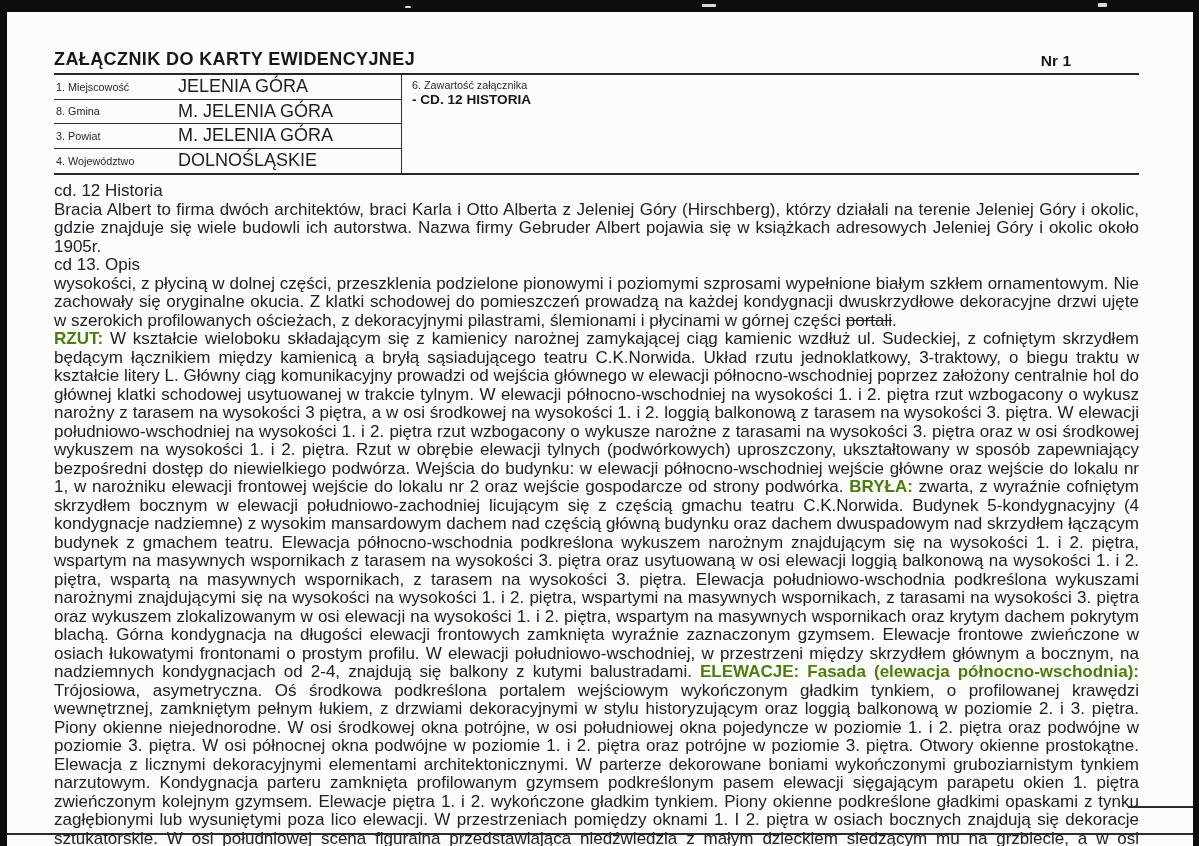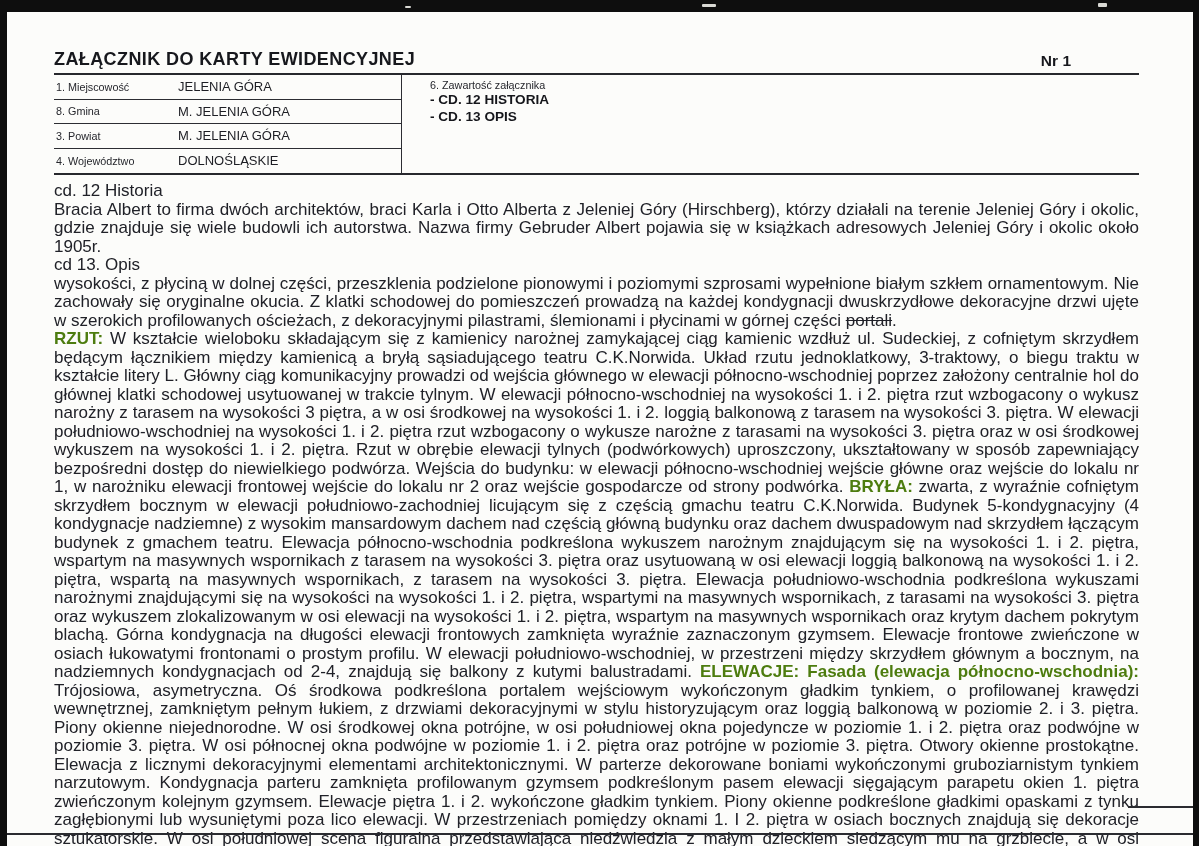--- a/index.html
+++ b/index.html
@@ -38,34 +38,33 @@
   }
   .nr{font-size:15.5px;font-weight:bold;color:#17181d;padding-right:68px;}
 
   .form-table{
     margin-top:3px;
     display:flex;
     border-top:2px solid #27282d;
     border-bottom:2px solid #27282d;
     height:98px;
     font-size:12.5px;
-    gap:18px;
   }
   .col{box-sizing:border-box;}
   .col1{width:348px;border-right:1.5px solid #2c2d32;}
   .col2{width:352px;border-right:1.5px solid #2c2d32;padding:4px 0 0 10px;}
   .col3{flex:1;padding:4px 0 12px 10px;}
   .frow{
     display:flex;align-items:center;height:24.5px;
     border-bottom:1.5px solid #2c2d32;box-sizing:border-box;
   }
   .frow:last-child{border-bottom:none;}
   .flabel{font-size:10.8px;color:#26272d;}
   .frow .flabel{flex:0 0 122px;padding-left:2px;}
-  .fvalue{font-size:13px;color:#1d1e24;}
+  .fvalue{font-size:18px;color:#1d1e24;}
   .fvalue-bold{font-size:13.6px;font-weight:bold;color:#15161b;line-height:17px;}
   .col2 .fvalue-bold{margin-top:7px;}
   .col3 .fvalue-bold:first-of-type{margin-top:6px;}
 
   .bodytext{
     margin-top:7px;
     font-size:17px;line-height:18.5px;
     color:#202128;
   }
   .bodytext p{margin:0;}
@@ -111,21 +110,20 @@
           <span class="fvalue">M. JELENIA GÓRA</span>
         </div>
         <div class="frow">
           <span class="flabel">4. Województwo</span>
           <span class="fvalue">DOLNOŚLĄSKIE</span>
         </div>
       </div>
       <div class="col col3">
         <div class="flabel">6. Zawartość załącznika</div>
         <div class="fvalue-bold">- CD. 12 HISTORIA</div>
-        <div class="fvalue-bold">- CD. 13 OPIS</div>
       </div>
     </div>
 
     <div class="bodytext">
       <p class="heading">cd. 12 Historia</p>
       <p class="para">Bracia Albert to firma dwóch architektów, braci Karla i Otto Alberta z Jeleniej Góry (Hirschberg), którzy działali na terenie Jeleniej Góry i okolic, gdzie znajduje się wiele budowli ich autorstwa. Nazwa firmy Gebruder Albert pojawia się w książkach adresowych Jeleniej Góry i okolic około 1905r.</p>
       <p class="heading">cd 13. Opis</p>
       <p class="para"><span>wysokości, z płyciną w dolnej części, przeszklenia podzielone pionowymi i poziomymi szprosami wypełnione białym szkłem ornamentowym. Nie zachowały się oryginalne okucia. Z klatki schodowej do pomieszczeń prowadzą na każdej kondygnacji dwuskrzydłowe dekoracyjne drzwi ujęte w szerokich profilowanych ościeżach, z dekoracyjnymi pilastrami, ślemionami i płycinami w górnej części </span><span class="strike">portali</span><span>.</span></p>
       <p class="para"><span class="b">RZUT:</span><span> W kształcie wieloboku składającym się z kamienicy narożnej zamykającej ciąg kamienic wzdłuż ul. Sudeckiej, z cofniętym skrzydłem będącym łącznikiem między kamienicą a bryłą sąsiadującego teatru C.K.Norwida. Układ rzutu jednoklatkowy, 3-traktowy, o biegu traktu w kształcie litery L. Główny ciąg komunikacyjny prowadzi od wejścia głównego w elewacji północno-wschodniej poprzez założony centralnie hol do głównej klatki schodowej usytuowanej w trakcie tylnym. W elewacji północno-wschodniej na wysokości 1. i 2. piętra rzut wzbogacony o wykusz narożny z tarasem na wysokości 3 piętra, a w osi środkowej na wysokości 1. i 2. loggią balkonową z tarasem na wysokości 3. piętra. W elewacji południowo-wschodniej na wysokości 1. i 2. piętra rzut wzbogacony o wykusze narożne z tarasami na wysokości 3. piętra oraz w osi środkowej wykuszem na wysokości 1. i 2. piętra. Rzut w obrębie elewacji tylnych (podwórkowych) uproszczony, ukształtowany w sposób zapewniający bezpośredni dostęp do niewielkiego podwórza. Wejścia do budynku: w elewacji północno-wschodniej wejście główne oraz wejście do lokalu nr 1, w narożniku elewacji frontowej wejście do lokalu nr 2 oraz wejście gospodarcze od strony podwórka. </span><span class="b">BRYŁA:</span><span> zwarta, z wyraźnie cofniętym skrzydłem bocznym w elewacji południowo-zachodniej licującym się z częścią gmachu teatru C.K.Norwida. Budynek 5-kondygnacyjny (4 kondygnacje nadziemne) z wysokim mansardowym dachem nad częścią główną budynku oraz dachem dwuspadowym nad skrzydłem łączącym budynek z gmachem teatru. Elewacja północno-wschodnia podkreślona wykuszem narożnym znajdującym się na wysokości 1. i 2. piętra, wspartym na masywnych wspornikach z tarasem na wysokości 3. piętra oraz usytuowaną w osi elewacji loggią balkonową na wysokości 1. i 2. piętra, wspartą na masywnych wspornikach, z tarasem na wysokości 3. piętra. Elewacja południowo-wschodnia podkreślona wykuszami narożnymi znajdującymi się na wysokości na wysokości 1. i 2. piętra, wspartymi na masywnych wspornikach, z tarasami na wysokości 3. piętra oraz wykuszem zlokalizowanym w osi elewacji na wysokości 1. i 2. piętra, wspartym na masywnych wspornikach oraz krytym dachem pokrytym blachą. Górna kondygnacja na długości elewacji frontowych zamknięta wyraźnie zaznaczonym gzymsem. Elewacje frontowe zwieńczone w osiach łukowatymi frontonami o prostym profilu. W elewacji południowo-wschodniej, w przestrzeni między skrzydłem głównym a bocznym, na nadziemnych kondygnacjach od 2-4, znajdują się balkony z kutymi balustradami. </span><span class="b">ELEWACJE: Fasada (elewacja północno-wschodnia):</span><span> Trójosiowa, asymetryczna. Oś środkowa podkreślona portalem wejściowym wykończonym gładkim tynkiem, o profilowanej krawędzi wewnętrznej, zamkniętym pełnym łukiem, z drzwiami dekoracyjnymi w stylu historyzującym oraz loggią balkonową w poziomie 2. i 3. piętra.  Piony okienne niejednorodne. W osi środkowej okna potrójne, w osi południowej okna pojedyncze w poziomie 1. i 2. piętra oraz podwójne w poziomie 3. piętra. W osi północnej okna podwójne w poziomie 1. i 2. piętra oraz potrójne w poziomie 3. piętra. Otwory okienne prostokątne. Elewacja z licznymi dekoracyjnymi elementami architektonicznymi. W parterze dekorowane boniami wykończonymi gruboziarnistym tynkiem narzutowym. Kondygnacja parteru zamknięta profilowanym gzymsem podkreślonym pasem elewacji sięgającym parapetu okien 1. piętra zwieńczonym kolejnym gzymsem. Elewacje piętra 1. i 2. wykończone gładkim tynkiem. Piony okienne podkreślone gładkimi opaskami z tynku zagłębionymi lub wysuniętymi poza lico elewacji. W przestrzeniach pomiędzy oknami 1. I 2. piętra w osiach bocznych znajdują się dekoracje sztukatorskie. W osi południowej scena figuralna przedstawiająca niedźwiedzia z małym dzieckiem siedzącym mu na grzbiecie, a w osi północnej scena figuralna przedstawiająca koziorożca z głową kozicy i rybim ogonem, na którym siedzi okrakiem pół dziecko, pół zwierzę. Na poziomie 2. piętra nad oknami oraz na filarach loggii balkonowej znajdują się sztukaterie z o motywach roślinnych. Na poziomie 3. piętra na pilastrach zamykających loggię balkonową znajdują się sztukaterie zawierające sceny figuralne z puttami stojącymi na rodzaju wieńca wspartego na dekoracyjnym kartuszu. Balustrady balkonów i tarasów na 2. i 3. piętrze kute stalowe, dekoracyjne, złożone ze stalowej płyciny perforowanej otworami w górnej i dolnej części płyciny oraz ponad płycinami z metalowych prętów. Balkon na poziomie 1. piętra łukowy, murowany i tynkowany. Balkon na poziomie 2. piętra o układzie łukowym, taras na poziomie 3. piętra prostym. Filary tarasu na 3.</span></p>
     </div>

